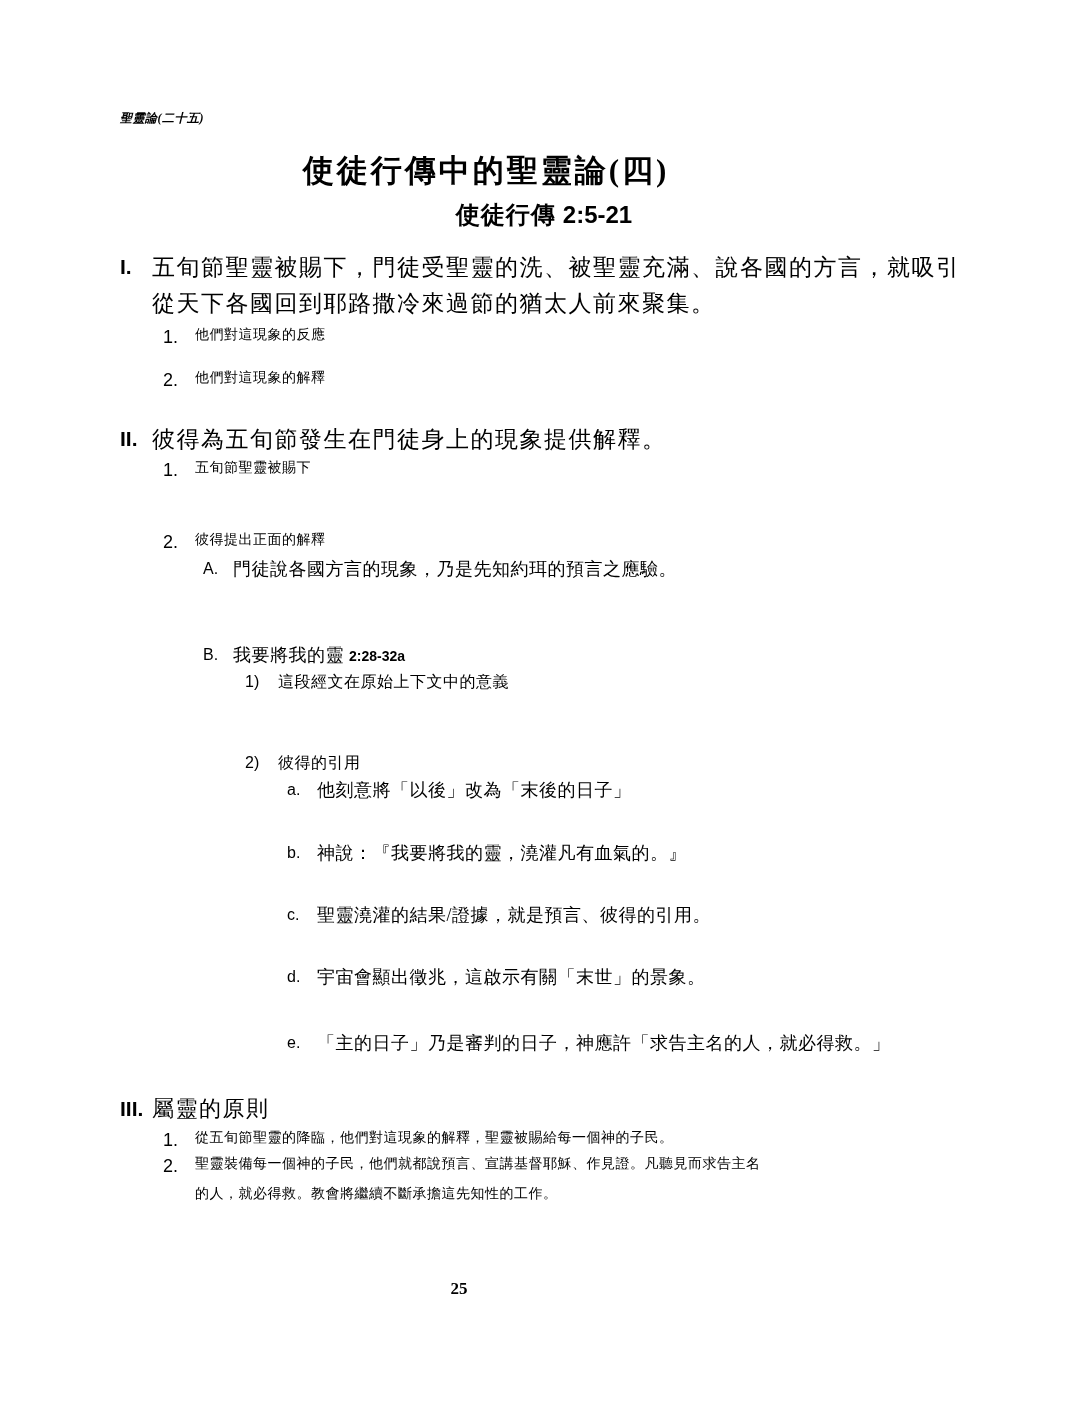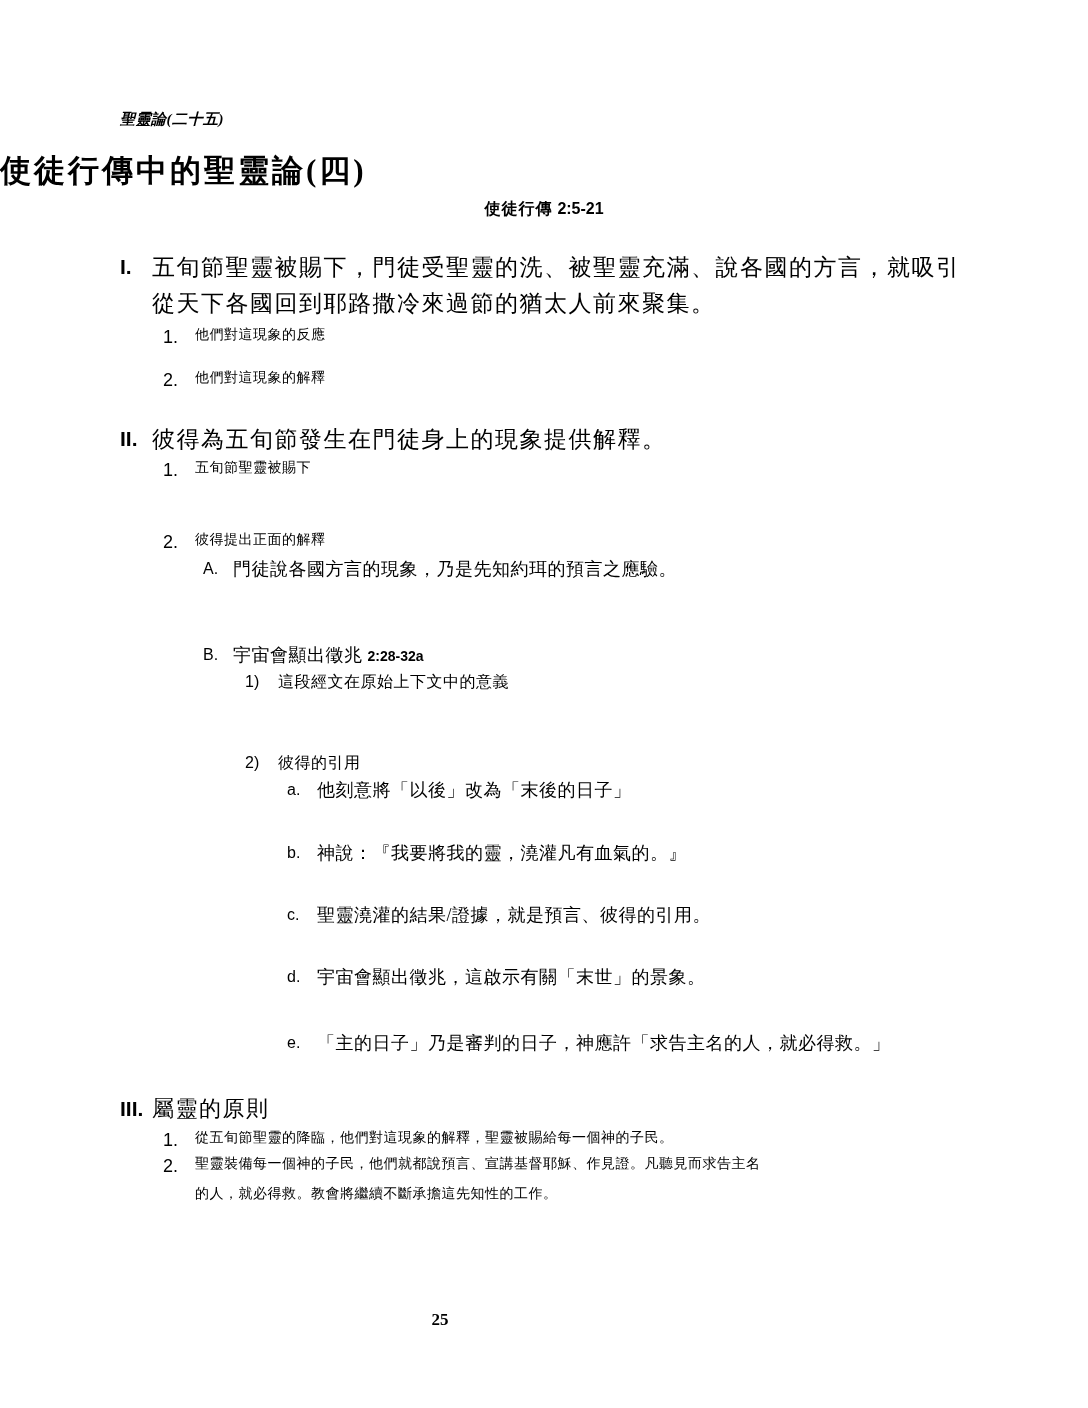--- a/index.html
+++ b/index.html
@@ -39,57 +39,59 @@
   .lv3 .txt { left: 278px; font-size: 16px; letter-spacing: 0.5px; }
   .lv4 .num { left: 287px; font-family: "Liberation Sans", "DejaVu Sans", sans-serif; font-size: 16px; }
   .lv4 .txt { left: 317px; font-size: 18px; letter-spacing: 0.5px; }
 
   .doc-header {
     position: absolute;
     left: 120px;
     top: 110px;
     font-style: italic;
     font-weight: bold;
-    font-size: 15px;
+    font-size: 12px;
     letter-spacing: 0.5px;
   }
   .doc-title {
     position: absolute;
     left: 0;
     top: 150px;
     width: 956px;
-    text-align: left;
+    text-align: center;
     font-size: 31px;
     font-weight: bold;
     letter-spacing: 3px;
+    padding-left: 8px;
   }
   .doc-subtitle {
     position: absolute;
     left: 0;
     top: 199px;
     width: 1088px;
     text-align: center;
-    font-size: 16px;
+    font-size: 24px;
     font-weight: bold;
     letter-spacing: 1px;
   }
   .ref-num {
     font-family: "Liberation Sans", "DejaVu Sans", sans-serif;
     font-weight: bold;
     letter-spacing: 0;
   }
   .page-number {
     position: absolute;
     left: 0;
-    top: 1310px;
+    top: 1279px;
     width: 880px;
     text-align: center;
     font-size: 17px;
     font-weight: bold;
     font-family: "Liberation Serif", "DejaVu Serif", serif;
+    padding-left: 19px;
   }
 </style>
 </head>
 <body>
 
 <div class="doc-header">聖靈論(二十五)</div>
 
 <div class="doc-title">使徒行傳中的聖靈論(四)</div>
 
 <div class="doc-subtitle"><span>使徒行傳</span> <span class="ref-num">2:5-21</span></div>
@@ -126,21 +128,21 @@
   <span class="txt">彼得提出正面的解釋</span>
 </div>
 
 <div class="row lv2" style="top:559px">
   <span class="num">A.</span>
   <span class="txt">門徒說各國方言的現象，乃是先知約珥的預言之應驗。</span>
 </div>
 
 <div class="row lv2" style="top:645px">
   <span class="num">B.</span>
-  <span class="txt"><span>宇宙會顯出徵兆</span> <span class="ref-num" style="font-size:14px">2:28-32a</span></span>
+  <span class="txt"><span>我要將我的靈</span> <span class="ref-num" style="font-size:14px">2:28-32a</span></span>
 </div>
 
 <div class="row lv3" style="top:672px">
   <span class="num">1)</span>
   <span class="txt">這段經文在原始上下文中的意義</span>
 </div>
 
 <div class="row lv3" style="top:753px">
   <span class="num">2)</span>
   <span class="txt">彼得的引用</span>

